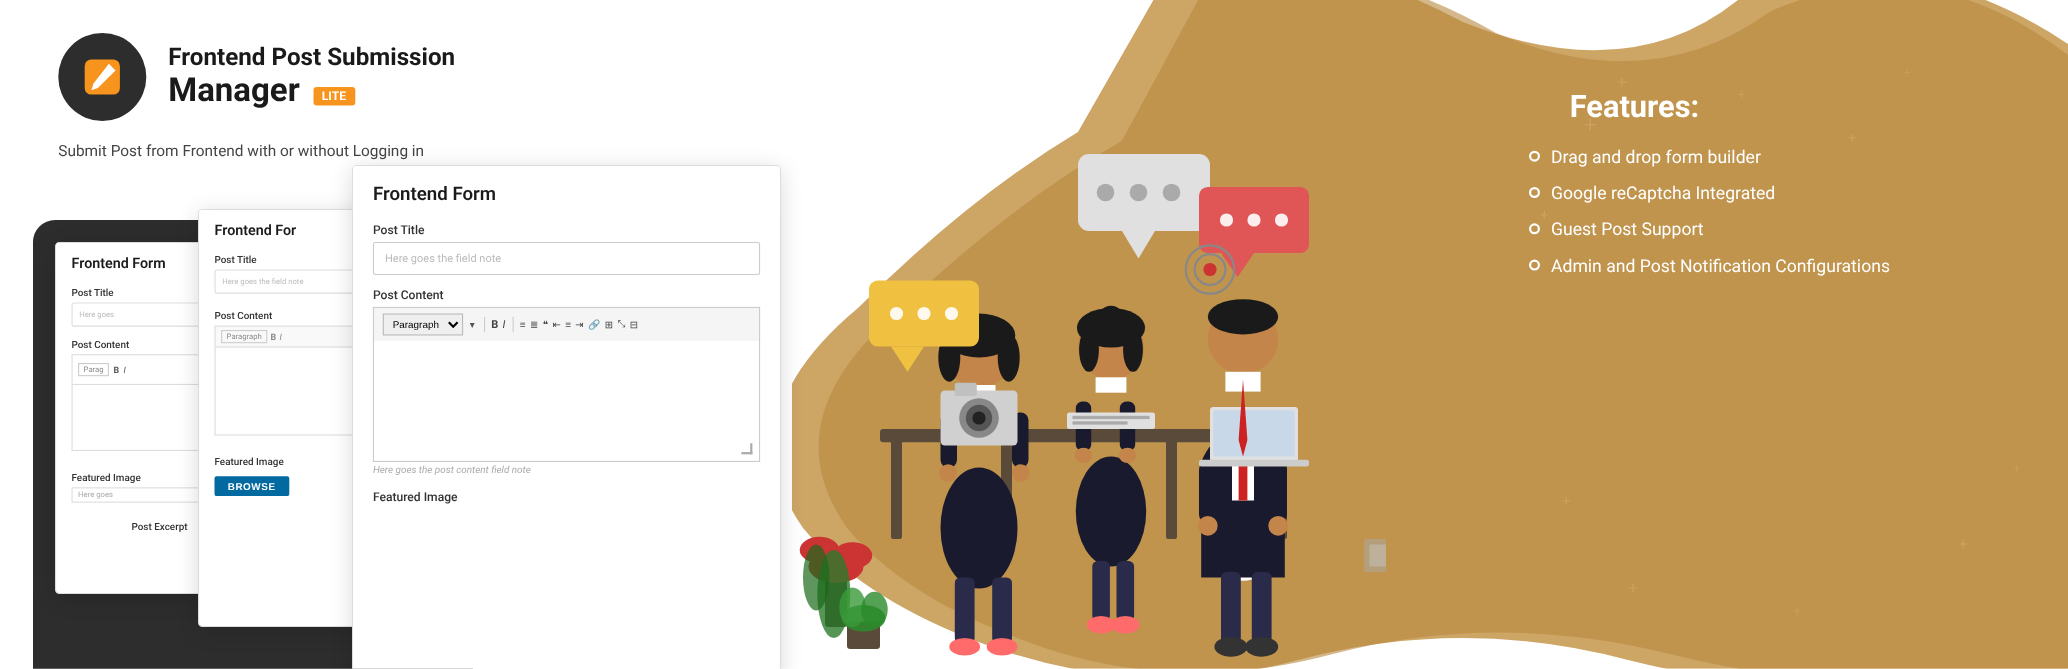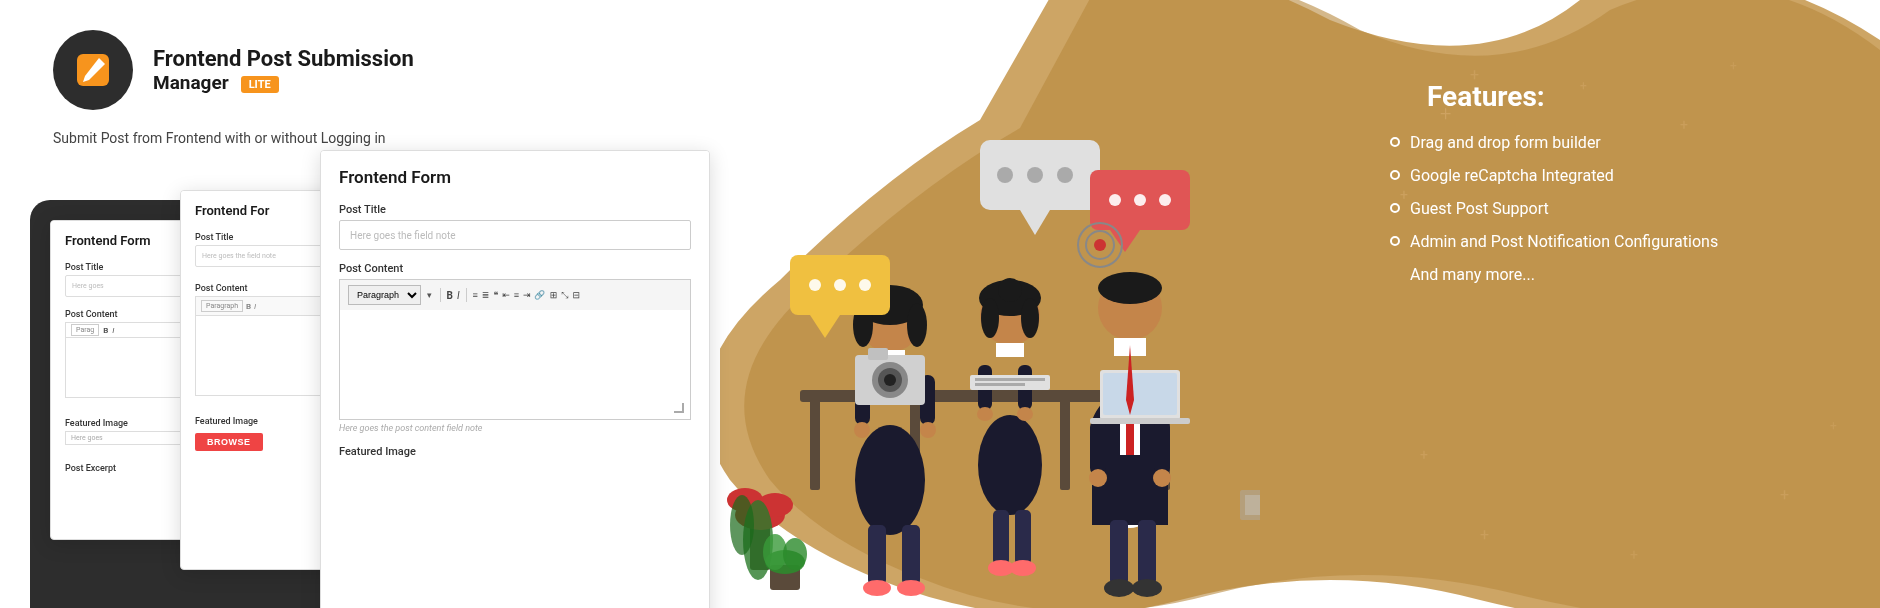--- a/index.html
+++ b/index.html
@@ -154,21 +154,21 @@
       border: 1px solid #ddd;
       border-radius: 2px;
       font-size: 8px;
       color: #aaa;
       padding: 0 6px;
       display: flex;
       align-items: center;
     }
 
     .browse-btn {
-      background: #ef4444;
+      background: #0369a1;
       color: #fff;
       font-size: 9px;
       font-weight: 700;
       padding: 4px 12px;
       border: none;
       border-radius: 2px;
       margin-top: 4px;
       letter-spacing: 0.5px;
     }
 
@@ -393,21 +393,21 @@
       <svg viewBox="0 0 44 44" xmlns="http://www.w3.org/2000/svg">
         <rect x="6" y="6" width="32" height="32" rx="6" fill="#f7941d"></rect>
         <path d="M 28 10 L 34 16 L 18 32 L 12 34 L 14 28 Z" fill="#fff"></path>
         <path d="M 28 10 L 34 16 L 31 13 Z" fill="#ddd"></path>
         <line x1="16" y1="30" x2="30" y2="16" stroke="#fff" stroke-width="1.5" opacity="0.5"></line>
       </svg>
     </div>
     <div class="header-text">
       <div>
         <span style="font-size:22px; font-weight:700; color:#1a1a1a;">Frontend Post Submission</span><br>
-        <span style="font-size:19px; font-weight:700; color:#1a1a1a;">Manager</span>
+        <span style="font-size:30px; font-weight:700; color:#1a1a1a;">Manager</span>
         <span class="lite-badge">LITE</span>
       </div>
     </div>
   </div>
   <div class="subtitle">Submit Post from Frontend with or without Logging in</div>
 
   <div class="forms-container">
 
     <div class="dark-bg-shape"></div>
 
@@ -416,35 +416,35 @@
         <div class="form-card-title">Frontend Form</div>
       </div>
       <div class="form-field-section">
         <div class="field-label">Post Title</div>
         <div class="field-input" style="font-size:7px; color:#bbb;">
           <span>Here goes</span>
         </div>
       </div>
       <div class="form-field-section">
         <div class="field-label">Post Content</div>
-        <div style="border:1px solid #ddd; padding:3px 5px; font-size:8px; color:#888; height:16px; display:flex; align-items:center; gap:4px;">
+        <div style="border:1px solid #ddd; padding:3px 5px; font-size:8px; color:#888; height:28px; display:flex; align-items:center; gap:4px;">
           <span style="font-size:7px; border:1px solid #ccc; padding:1px 4px;">Parag</span>
           <span style="font-size:8px; font-weight:700; color:#555;">B</span>
           <span style="font-size:8px; font-style:italic; color:#555;">I</span>
         </div>
         <div style="border:1px solid #ddd; border-top:none; height:60px;"></div>
       </div>
       <div class="form-field-section" style="margin-top:8px;">
         <div class="field-label">Featured Image</div>
         <div style="display:flex; gap:4px; align-items:center; margin-top:2px;">
           <div style="font-size:7px; border:1px solid #ddd; padding:2px 5px; color:#aaa; flex:1;">Here goes</div>
           <div style="background:#1976d2; color:#fff; font-size:7px; padding:2px 5px; font-weight:700;">BROW</div>
         </div>
       </div>
-      <div class="form-field-section" style="margin-top:6px;">
+      <div class="form-field-section" style="margin-top:6px;text-align:center;">
         <div class="field-label">Post Excerpt</div>
       </div>
     </div>
 
     <div class="form-card form-card-2">
       <div class="form-card-header">
         <div class="form-card-title">Frontend For</div>
       </div>
       <div class="form-field-section">
         <div class="field-label">Post Title</div>
@@ -527,19 +527,15 @@
         <span>Google reCaptcha Integrated</span>
       </li>
       <li>
         <span class="feature-bullet"></span>
         <span>Guest Post Support</span>
       </li>
       <li>
         <span class="feature-bullet"></span>
         <span>Admin and Post Notification Configurations</span>
       </li>
-      <li>
-        <span class="feature-bullet" style="border-color:transparent;"></span>
-        <span>And many more...</span>
-      </li>
     </ul>
   </div>
 </div>
 
 </body></html>

